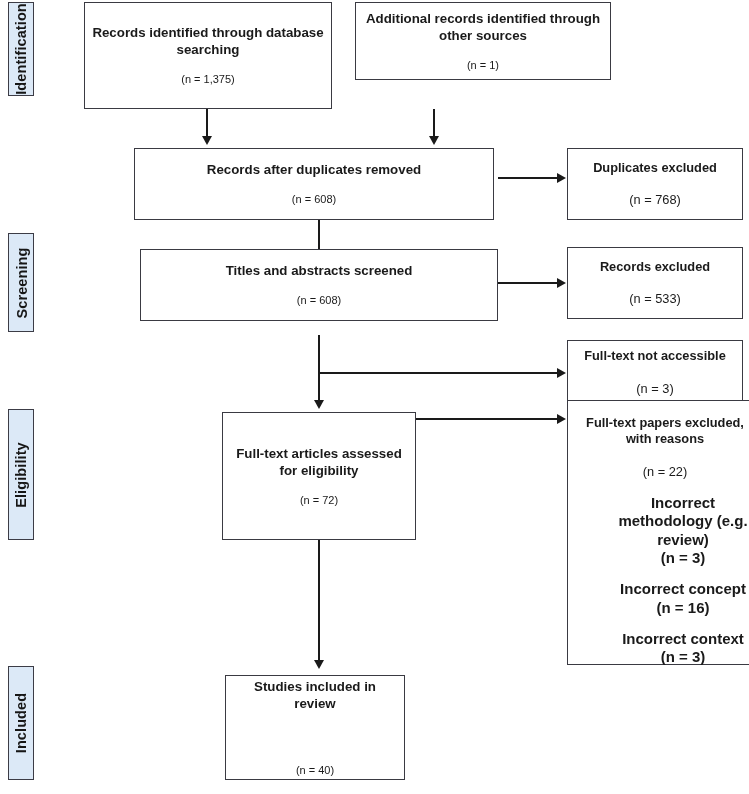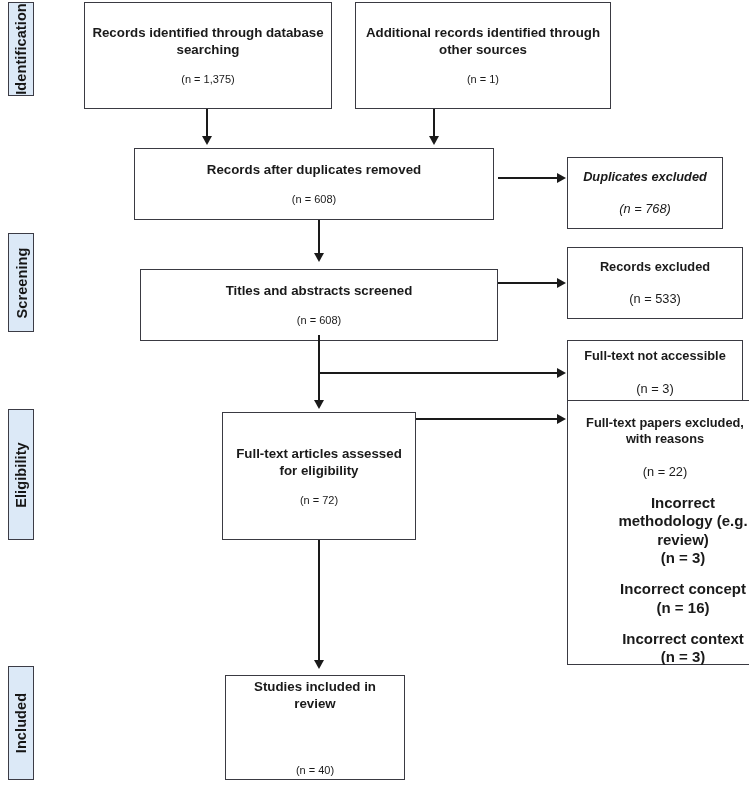--- a/index.html
+++ b/index.html
@@ -69,48 +69,48 @@
 
   <div class="stage-label" style="left:8px;top:666px;width:26px;height:114px;">
     <span>Included</span>
   </div>
 
   <div class="box" style="left:84px;top:2px;width:248px;height:107px;">
     <div class="title">Records identified through database searching</div>
     <div class="count">(n = 1,375)</div>
   </div>
 
-  <div class="box" style="left:355px;top:2px;width:256px;height:107px;">
+  <div class="box" style="left:355px;top:2px;width:256px;height:78px;">
     <div class="title">Additional records identified through other sources</div>
     <div class="count">(n = 1)</div>
   </div>
 
   <div class="vline" style="left:206px;top:109px;height:29px;"></div>
   <div class="arrow-down" style="left:202px;top:136px;"></div>
 
   <div class="vline" style="left:433px;top:109px;height:29px;"></div>
   <div class="arrow-down" style="left:429px;top:136px;"></div>
 
   <div class="box" style="left:134px;top:148px;width:360px;height:72px;">
     <div class="title">Records after duplicates removed</div>
     <div class="count">(n = 608)</div>
   </div>
 
-  <div class="box small" style="left:567px;top:157px;width:156px;height:72px;font-style:italic;">
+  <div class="box small" style="left:567px;top:148px;width:176px;height:72px;">
     <div class="title">Duplicates excluded</div>
     <div class="count">(n = 768)</div>
   </div>
 
   <div class="hline" style="left:498px;top:177px;width:60px;"></div>
   <div class="arrow-right" style="left:557px;top:173px;"></div>
 
   <div class="vline" style="left:318px;top:220px;height:35px;"></div>
   <div class="arrow-down" style="left:314px;top:253px;"></div>
 
-  <div class="box" style="left:140px;top:269px;width:358px;height:72px;">
+  <div class="box" style="left:140px;top:249px;width:358px;height:72px;">
     <div class="title">Titles and abstracts screened</div>
     <div class="count">(n = 608)</div>
   </div>
 
   <div class="box small" style="left:567px;top:247px;width:176px;height:72px;">
     <div class="title">Records excluded</div>
     <div class="count">(n = 533)</div>
   </div>
 
   <div class="hline" style="left:498px;top:282px;width:60px;"></div>

